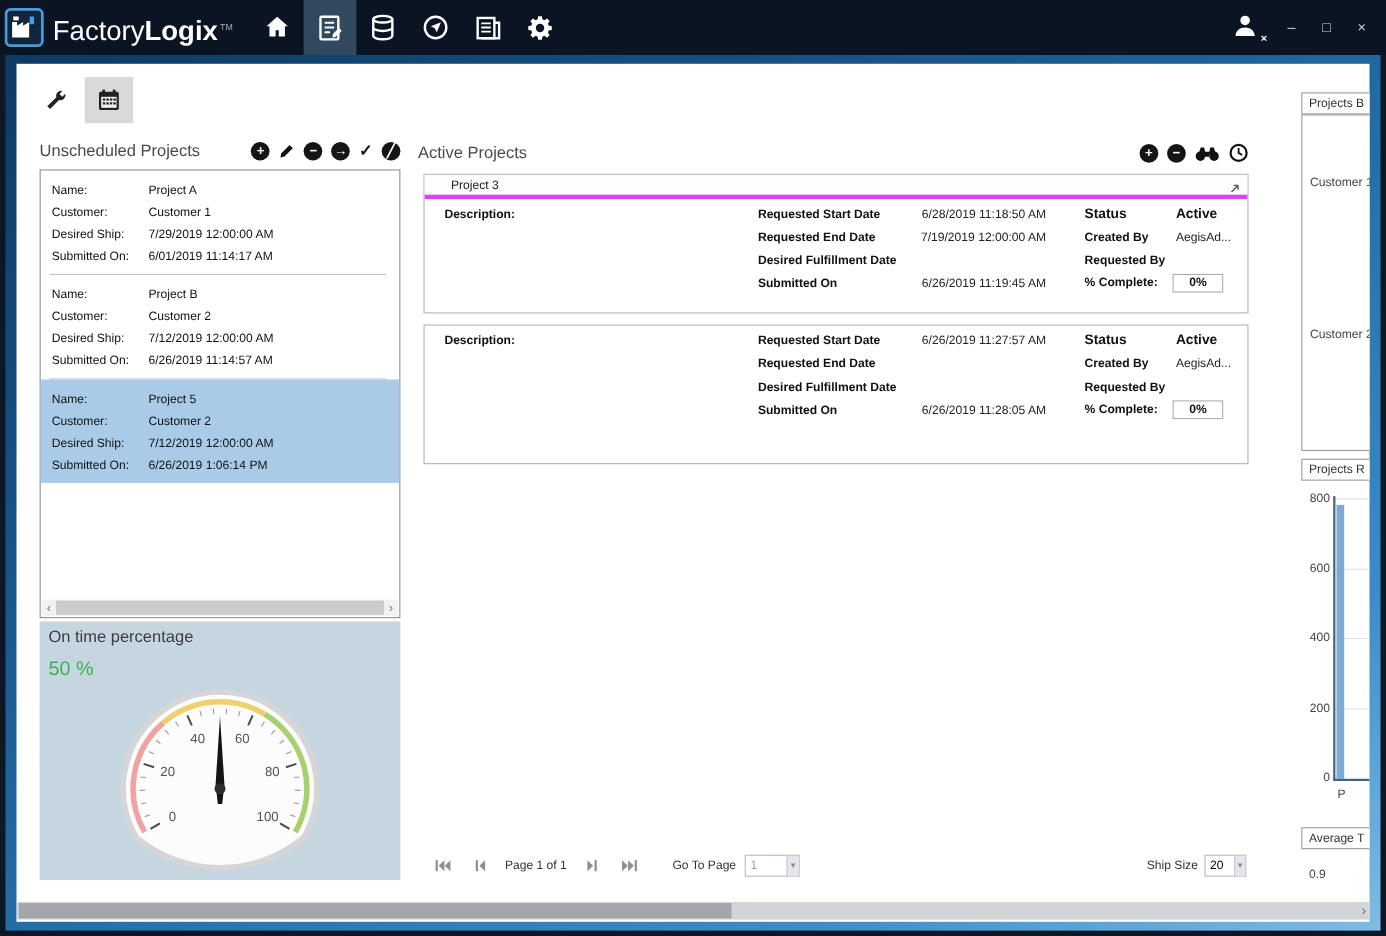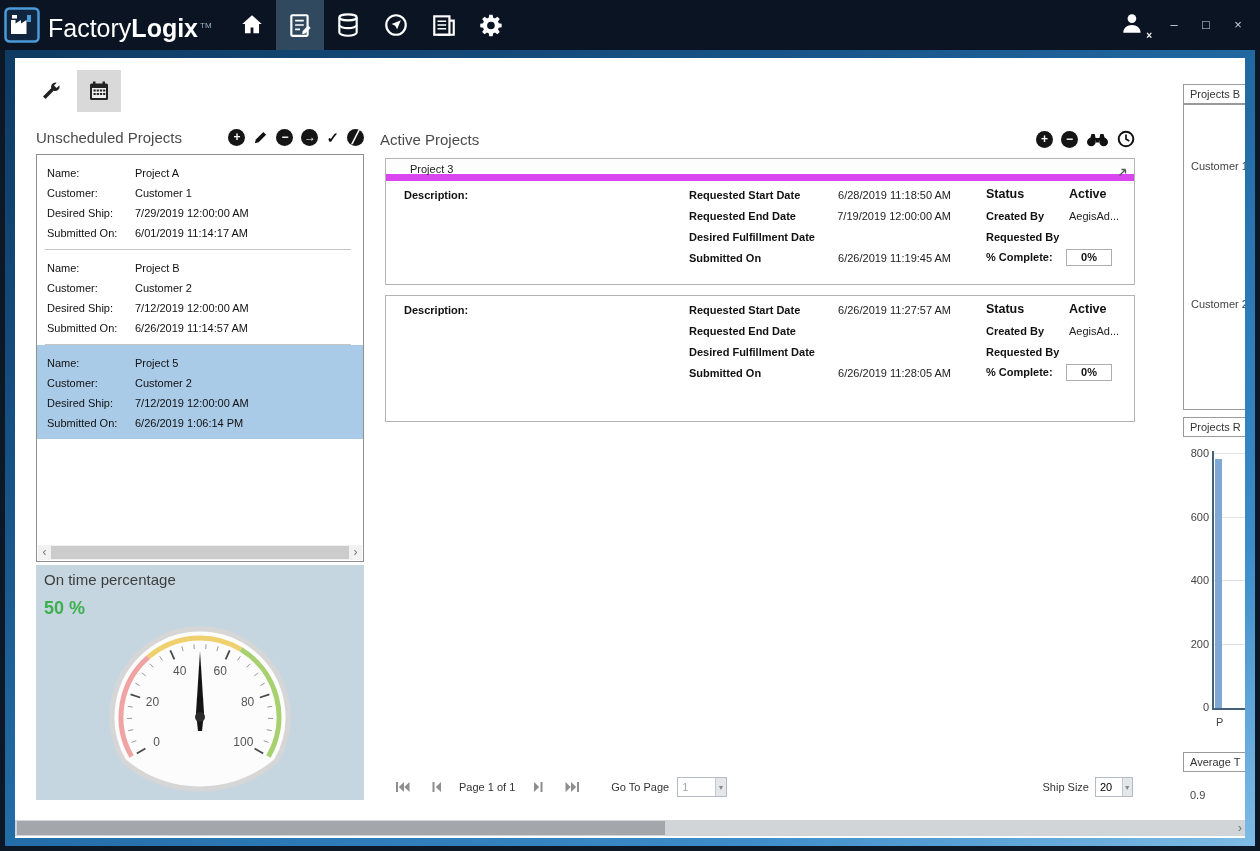--- a/index.html
+++ b/index.html
@@ -52,31 +52,31 @@
   .litem.sel{background:#a9cbe8}
   .lsep{border-top:1px solid #c4c4c4;margin:0 12px 0 8px}
   .lhscroll{position:absolute;left:1px;right:1px;bottom:1px;height:15px;background:#f2f2f2;
     display:flex;align-items:center}
   .lhs-arrow{width:13px;text-align:center;color:#777;font-size:12px;line-height:13px;cursor:pointer}
   .lhs-thumb{flex:1;height:13px;background:#cccccc;cursor:pointer}
 
   
   .gpanel{position:absolute;left:21px;top:507px;width:328px;height:235px;background:#c6d6e1}
   .gtitle{position:absolute;left:8px;top:6px;font-size:15px;color:#3d3d3d}
-  .gvalue{position:absolute;left:8px;top:33px;font-size:18px;font-weight:bold;color:#3cb04c}
+  .gvalue{position:absolute;left:8px;top:33px;font-size:18px;font-weight:normal;color:#3cb04c}
   #gauge-svg{position:absolute;left:58px;top:56px}
 
   
   .cheader{position:absolute;left:365px;top:68px;width:755px;height:22px;display:flex;align-items:flex-end}
 
   
   .card{position:absolute;left:370px;width:750px;height:127px;border:1px solid #b3b3b3;background:#fff}
   .card.p1{top:100px}
   .card.p2{top:237px}
-  .chead{height:22px;border-bottom:7px solid #d946ef;position:relative;font-size:11px;color:#222;
+  .chead{height:22px;border-bottom:4px solid #d946ef;position:relative;font-size:11px;color:#222;
     line-height:21px;padding-left:24px;background:#fdfdfd}
   .chead .expand{position:absolute;right:6px;top:5px;cursor:pointer}
   .cbody{position:relative;height:103px}
   .fl{position:absolute;font-size:11px;font-weight:bold;color:#111;white-space:nowrap}
   .fv{position:absolute;font-size:11px;color:#222;white-space:nowrap}
   .fv.r{text-align:right;right:183px}
   .statusz{font-size:12.5px}
   .pctbox{position:absolute;left:680px;top:68px;width:46px;height:17px;border:1px solid #adadad;
     font-size:11px;font-weight:bold;color:#111;text-align:center;line-height:15px}
 

